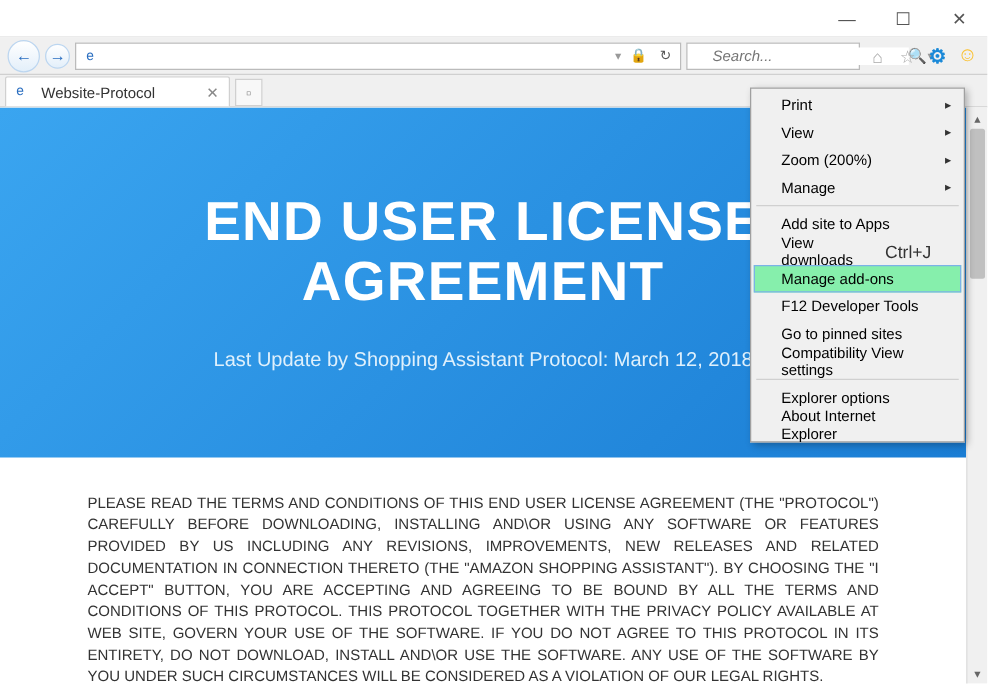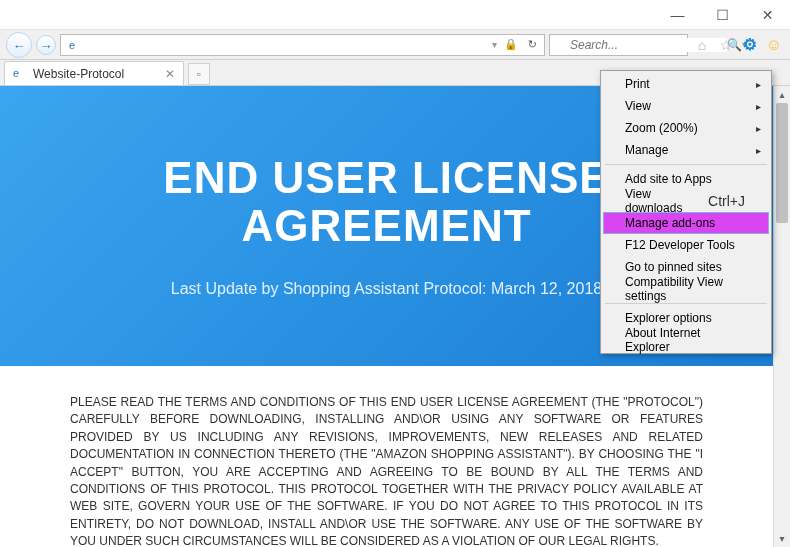--- a/index.html
+++ b/index.html
@@ -37,21 +37,21 @@
     
     .hero { height:280px; background:linear-gradient(135deg, #3aa5f0 0%, #1a7dd4 100%); display:flex; flex-direction:column; align-items:center; justify-content:center; margin-right:17px; padding:20px; }
     .hero-title { color:#fff; font-size:44px; font-weight:700; text-align:center; letter-spacing:1px; line-height:1.1; font-family:"Segoe UI",Arial,sans-serif; }
     .hero-sub { color:#dff0fc; font-size:16px; margin-top:30px; text-align:center; }
     
     .eula-body { padding:28px 70px 0 70px; margin-right:17px; }
     .eula-text { font-size:12px; color:#333; text-align:justify; line-height:1.45; font-family:Arial,sans-serif; }
     
     .menu { position:absolute; top:58px; right:18px; width:172px; background:#f0f0f0; border:1px solid #a0a0a0; box-shadow:2px 2px 6px rgba(0,0,0,0.3); z-index:100; padding:2px;margin-top:12px; }
     .menu-item { height:22px; display:flex; align-items:center; padding:0 24px 0 22px; font-size:12px; color:#000; position:relative; }
-    .menu-item.hl { background:#d946ef; border:1px solid #7bb2e7; padding:0 23px 0 21px; height:22px;align-items:center; }
+    .menu-item.hl { background:#86efac; border:1px solid #7bb2e7; padding:0 23px 0 21px; height:22px;align-items:center; }
     .menu-item.submenu::after { content:"▸"; position:absolute; right:8px; font-size:10px; color:#333; }
     .menu-sep { height:1px; background:#d0d0d0; margin:3px 2px; }
     .menu-shortcut { margin-left:auto; color:#333; font-size:14px; }
   </style>
 </head>
 <body>
 
 <div class="titlebar">
   <div class="win-btn">—</div>
   <div class="win-btn">☐</div>

